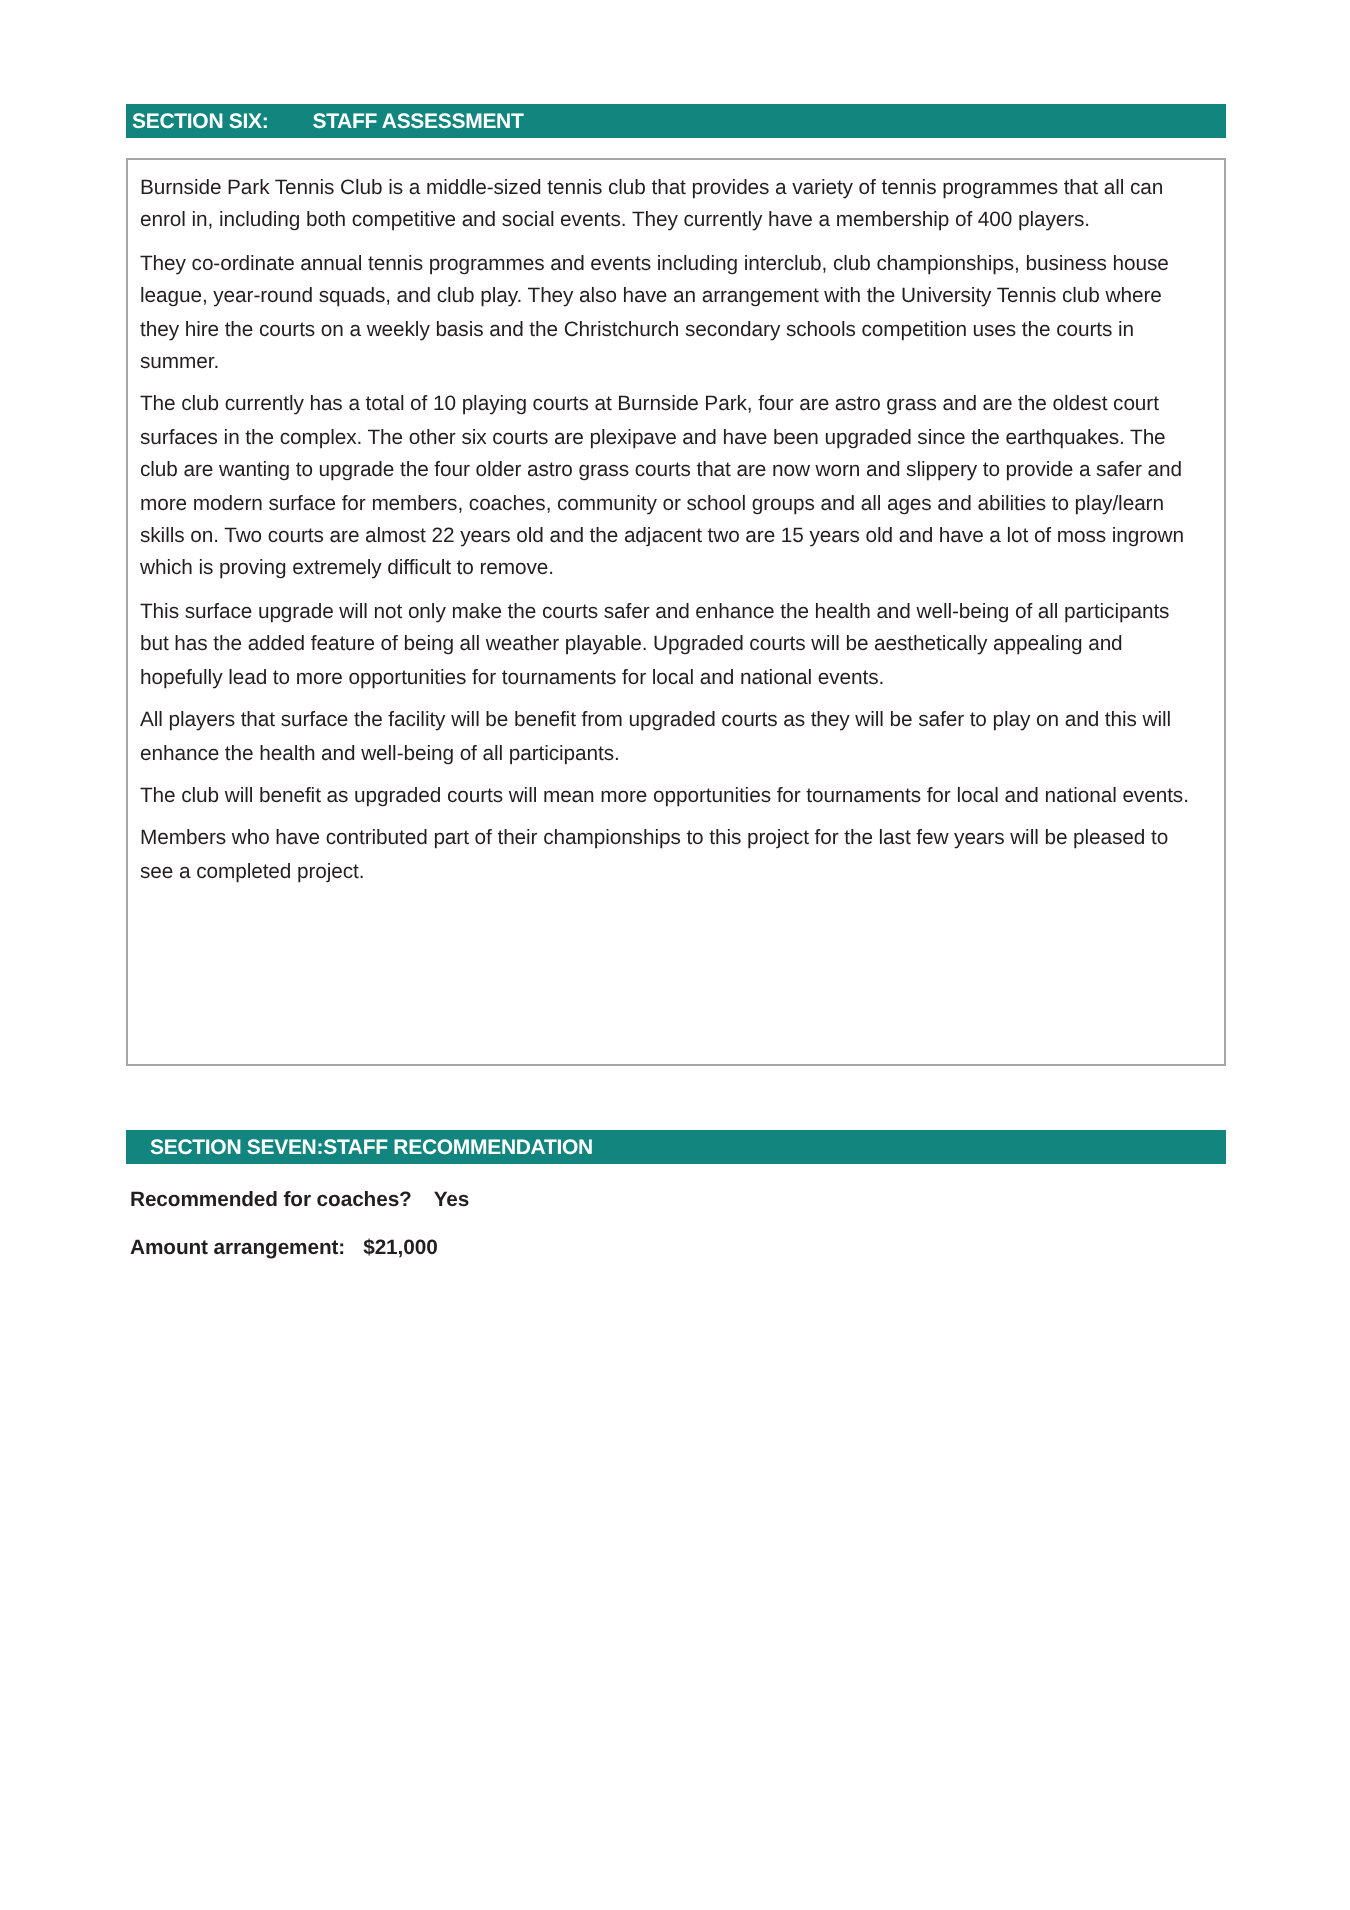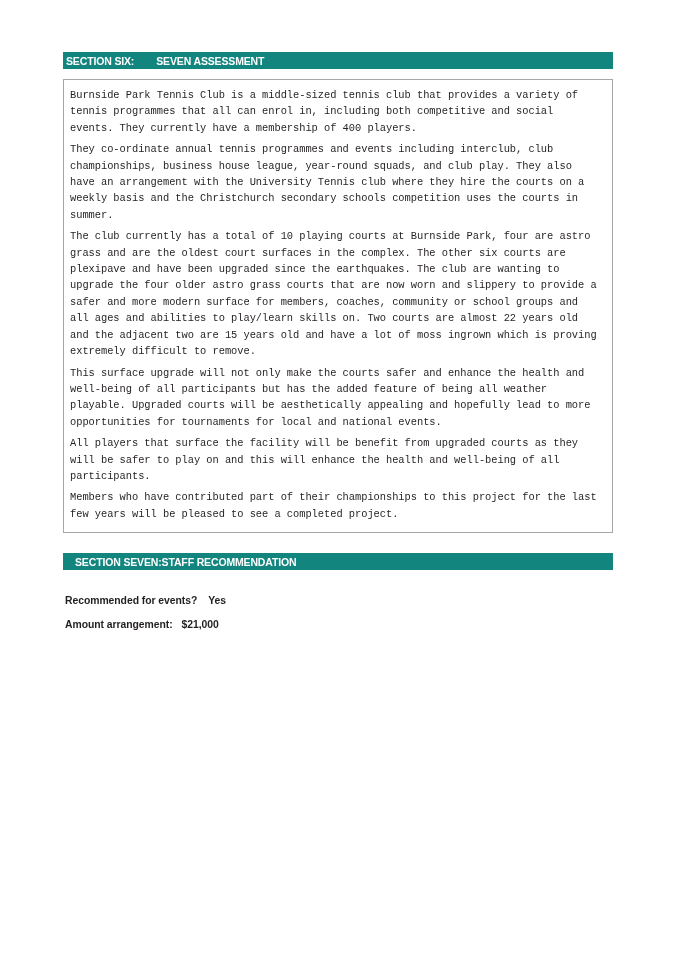--- a/index.html
+++ b/index.html
@@ -47,21 +47,21 @@
     white-space: nowrap;
   }
   .section-bar .sec-title {
     display: inline-block;
     white-space: nowrap;
   }
 
   #bar-six  { top: 52px; }
   #bar-six  .sec-title { margin-left: 22px; }
 
-  #bar-seven { top: 553px; padding-left: 12px; }
+  #bar-seven { top: 565px; padding-left: 12px; }
   #bar-seven .sec-title { }
 
   
   .content-box {
     position: absolute;
     left: 63px;
     top: 79px;
     width: 550px;
     height: 454px;
     box-sizing: border-box;
@@ -69,21 +69,20 @@
     background: #ffffff;
     padding: 7px 11px 8px 6px;
   }
   .content-box p {
     margin: 0 0 5px 0;
     font-size: 10.4px;
     line-height: 16.4px;
     color: #231f20;
     text-align: left;
     letter-spacing: -0.04px;
-    font-family: Liberation Mono, monospace;
   }
 
   
   .rec-row {
     position: absolute;
     left: 65px;
     font-size: 10.4px;
     line-height: 14px;
     white-space: nowrap;
     letter-spacing: -0.05px;
@@ -101,38 +100,39 @@
   #rec-amount  { top: 618px; }
   #rec-amount  .rec-value { margin-left: 9px; }
 </style>
 </head>
 <body>
 
 <div class="page">
 
   <div class="section-bar" id="bar-six">
     <span class="sec-label">SECTION SIX:</span>
-    <span class="sec-title">SEVEN ASSESSMENT</span>
+    <span class="sec-title">STAFF ASSESSMENT</span>
   </div>
 
   <div class="content-box">
     <p>Burnside Park Tennis Club is a middle-sized tennis club that provides a variety of tennis programmes that all can enrol in, including both competitive and social events.  They currently have a membership of 400 players.</p>
     <p>They co-ordinate annual tennis programmes and events including interclub, club championships, business house league, year-round squads, and club play.   They also have an arrangement with the University Tennis club where they hire the courts on a weekly basis and the Christchurch secondary schools competition uses the courts in summer.</p>
     <p>The club currently has a total of 10 playing courts at Burnside Park, four are astro grass and are the oldest court surfaces in the complex.  The other six courts are plexipave and have been upgraded since the earthquakes.  The club are wanting to upgrade the four older astro grass courts that are now worn and slippery to provide a safer and more modern surface for members, coaches, community or school groups and all ages and abilities to play/learn skills on.  Two courts are almost 22 years old and the adjacent two are 15 years old and have a lot of moss ingrown which is proving extremely difficult to remove.</p>
     <p>This surface upgrade will not only make the courts safer and enhance the health and well-being of all participants but has the added feature of being all weather playable.  Upgraded courts will be aesthetically appealing and hopefully lead to more opportunities for tournaments for local and national events.</p>
     <p>All players that surface the facility will be benefit from upgraded courts as they will be safer to play on  and this will enhance the health and well-being of all participants.</p>
+    <p>The club will benefit as upgraded courts will mean more opportunities for tournaments for local and national events.</p>
     <p>Members who have contributed part of their championships to this project for the last few years will be  pleased to see a completed project.</p>
   </div>
 
   <div class="section-bar" id="bar-seven">
     <span class="sec-label">SECTION SEVEN:</span>
     <span class="sec-title">STAFF RECOMMENDATION</span>
   </div>
 
   <div class="rec-row" id="rec-funding">
-    <span class="rec-label">Recommended for events?</span><span class="rec-value">Yes</span>
+    <span class="rec-label">Recommended for coaches?</span><span class="rec-value">Yes</span>
   </div>
 
   <div class="rec-row" id="rec-amount">
     <span class="rec-label">Amount arrangement:</span><span class="rec-value">$21,000</span>
   </div>
 
 </div>
 
 </body></html>

